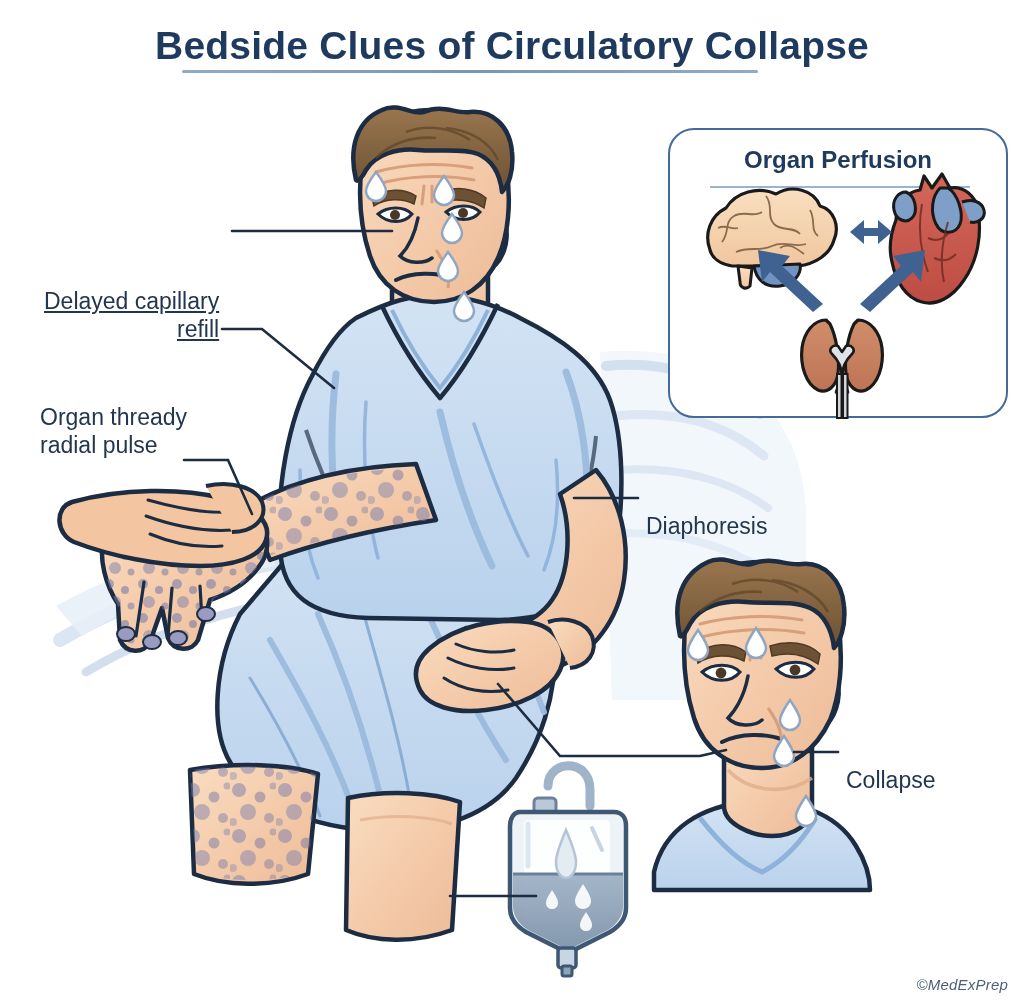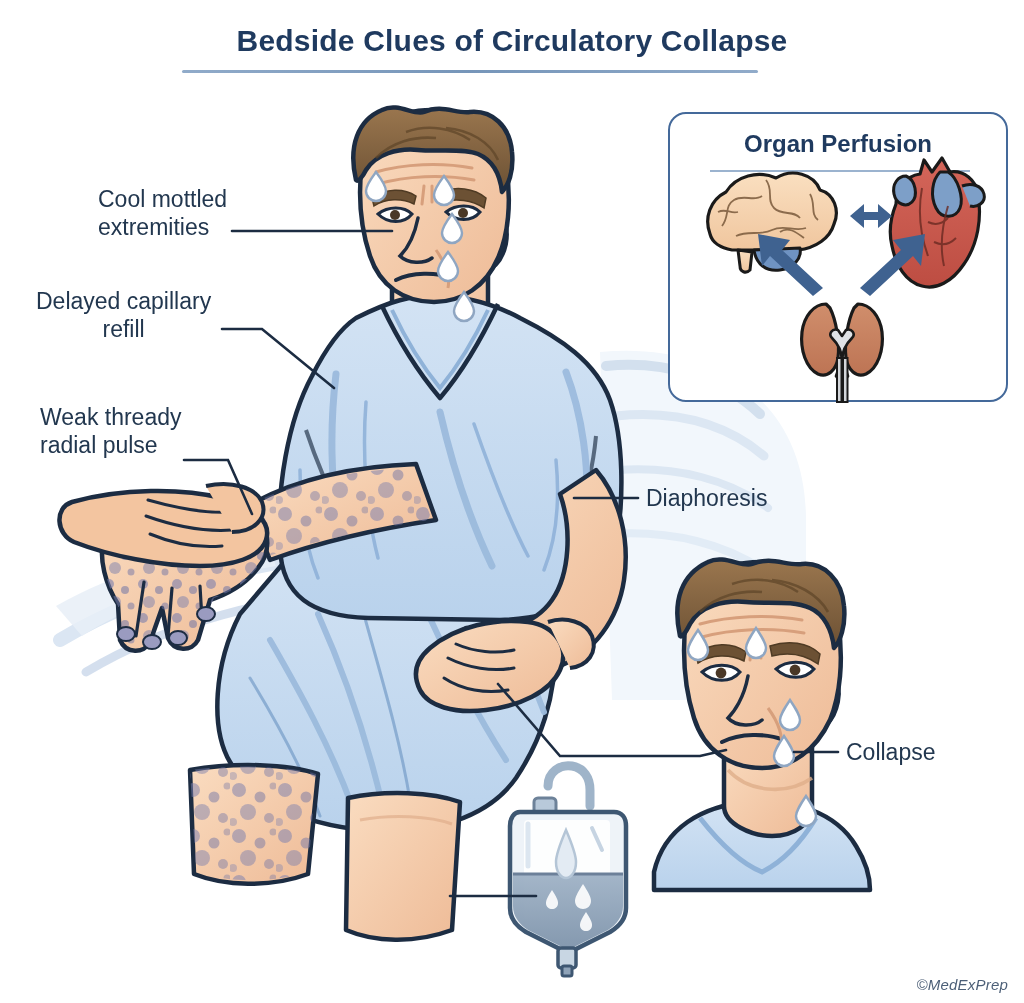--- a/index.html
+++ b/index.html
@@ -7,45 +7,45 @@
     width:1024px;height:1003px;position:relative;overflow:hidden;
     font-family:"Liberation Sans","DejaVu Sans",sans-serif;
     color:#2b3f5c;
   }
   #stage{position:absolute;inset:0;}
   svg.layer{position:absolute;left:0;top:0;width:1024px;height:1003px;}
 
   
   .title-wrap{position:absolute;left:0;top:24px;width:1024px;text-align:center;}
   .title{
-    font-size:30px;font-weight:bold;letter-spacing:.2px;
+    font-size:39px;font-weight:bold;letter-spacing:.2px;
     color:#1f3a5f;display:inline-block;padding:0 6px 9px 6px;
   }
   .title-rule{
     position:absolute;left:182px;top:70px;width:576px;height:3px;
     background:linear-gradient(90deg,#7d9cc0,#5e83ad 50%,#7d9cc0);
     border-radius:2px;opacity:.85;
   }
 
   
   .lbl{
     position:absolute;font-size:23px;line-height:1.2;color:#22374f;
     white-space:pre-line;
   }
-  .lbl.r{text-align:left;}
+  .lbl.r{text-align:left;margin-top:28px;}
   .copyright{
     position:absolute;right:16px;bottom:10px;font-size:15px;color:#4c5f77;
     letter-spacing:.2px;
     font-style:italic;
   }
 
   
   .panel{
-    position:absolute;left:668px;top:112px;width:340px;height:290px;
-    border:2.5px solid #44699a;border-radius:18px;background:#ffffff;
+    position:absolute;left:668px;top:128px;width:340px;height:290px;
+    border:2.5px solid #44699a;border-radius:26px;background:#ffffff;
     box-sizing:border-box;
   }
   .panel-title{
     position:absolute;left:0;top:16px;width:100%;text-align:center;
     font-size:24px;font-weight:bold;color:#1f3a5f;
   }
   .panel-rule{
     position:absolute;left:40px;top:56px;width:260px;height:2px;
     background:#9bb3cf;
   }
@@ -453,27 +453,25 @@
                  L104 140 L113 132 L125 145 L115 155 Z" opacity="0"></path>
         <g transform="translate(0,0)">
           <path d="M143 182 L100 142 L92 152 L88 120 L120 126 L112 136 L153 174 Z"></path>
         </g>
 
         <path d="M200 182 L243 142 L251 152 L255 120 L223 126 L231 136 L190 174 Z"></path>
       </g>
     </svg>
   </div>
 
-  <div class="lbl" style="left:98px;top:186px;text-align:left;">Cool mottled
-extremities</div>
-
-  <div class="lbl" style="left:36px;top:288px;text-align:center;">Delayed capillary
+
+  <div class="lbl" style="left:44px;top:288px;text-align:right;text-decoration:underline;">Delayed capillary
 refill</div>
 
-  <div class="lbl" style="left:40px;top:404px;text-align:left;">Weak thready
+  <div class="lbl" style="left:40px;top:404px;text-align:left;">Organ thready
 radial pulse</div>
 
   <div class="lbl r" style="left:646px;top:485px;">Diaphoresis</div>
 
   <div class="lbl r" style="left:846px;top:739px;">Collapse</div>
 
 
   <div class="copyright">©MedExPrep</div>
 
 </div>

